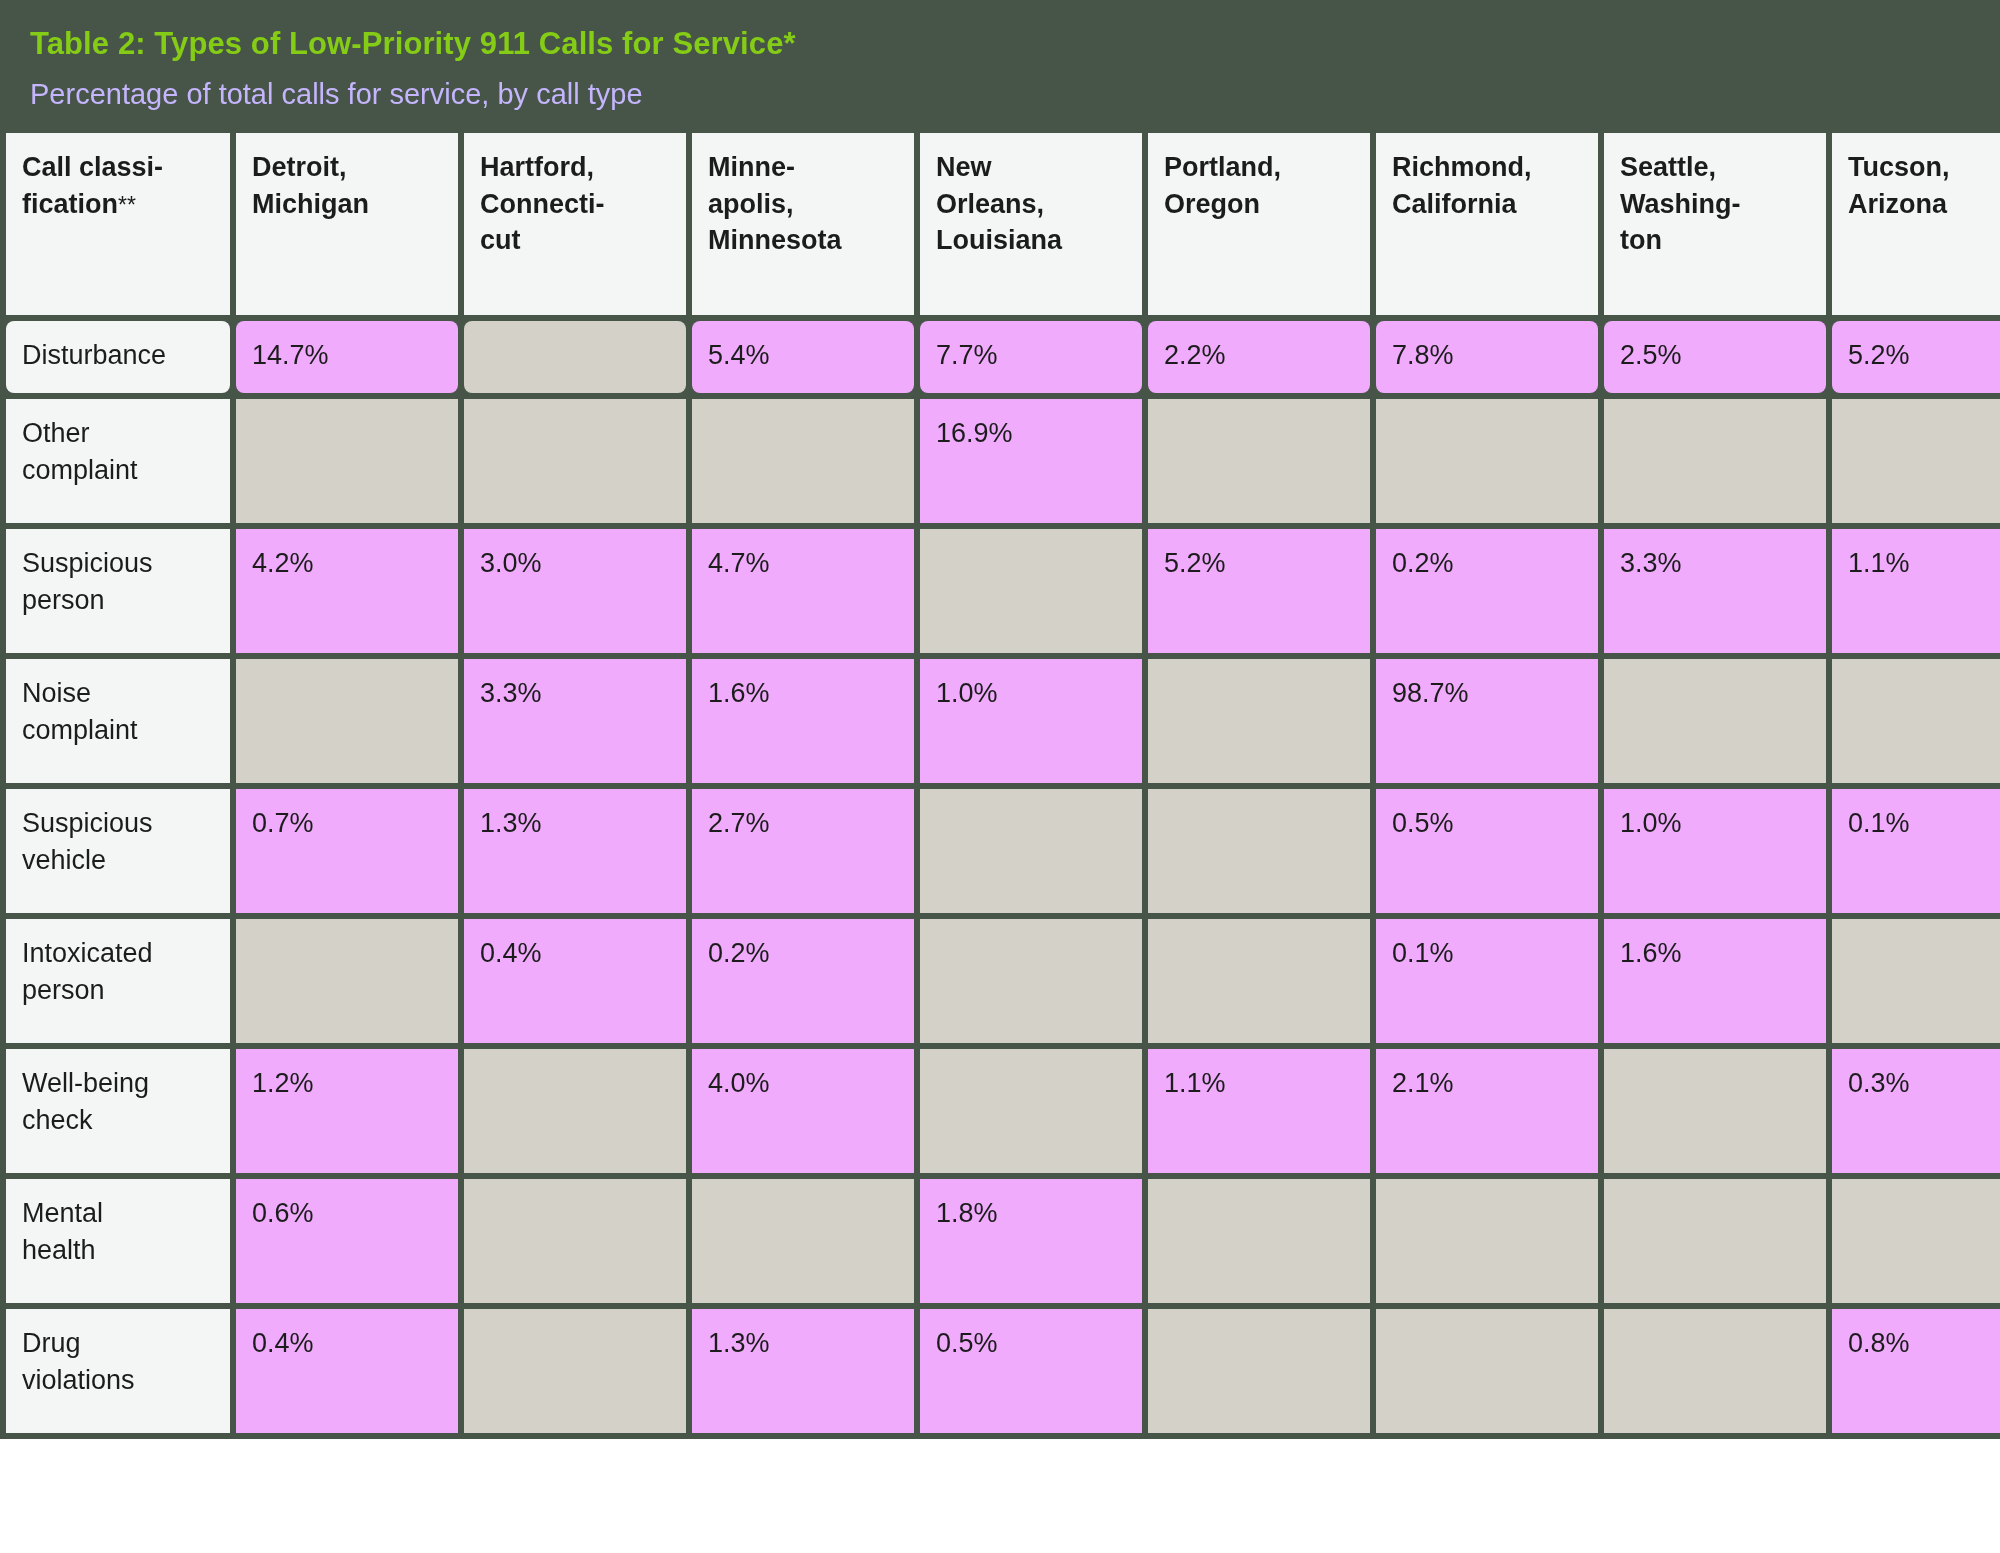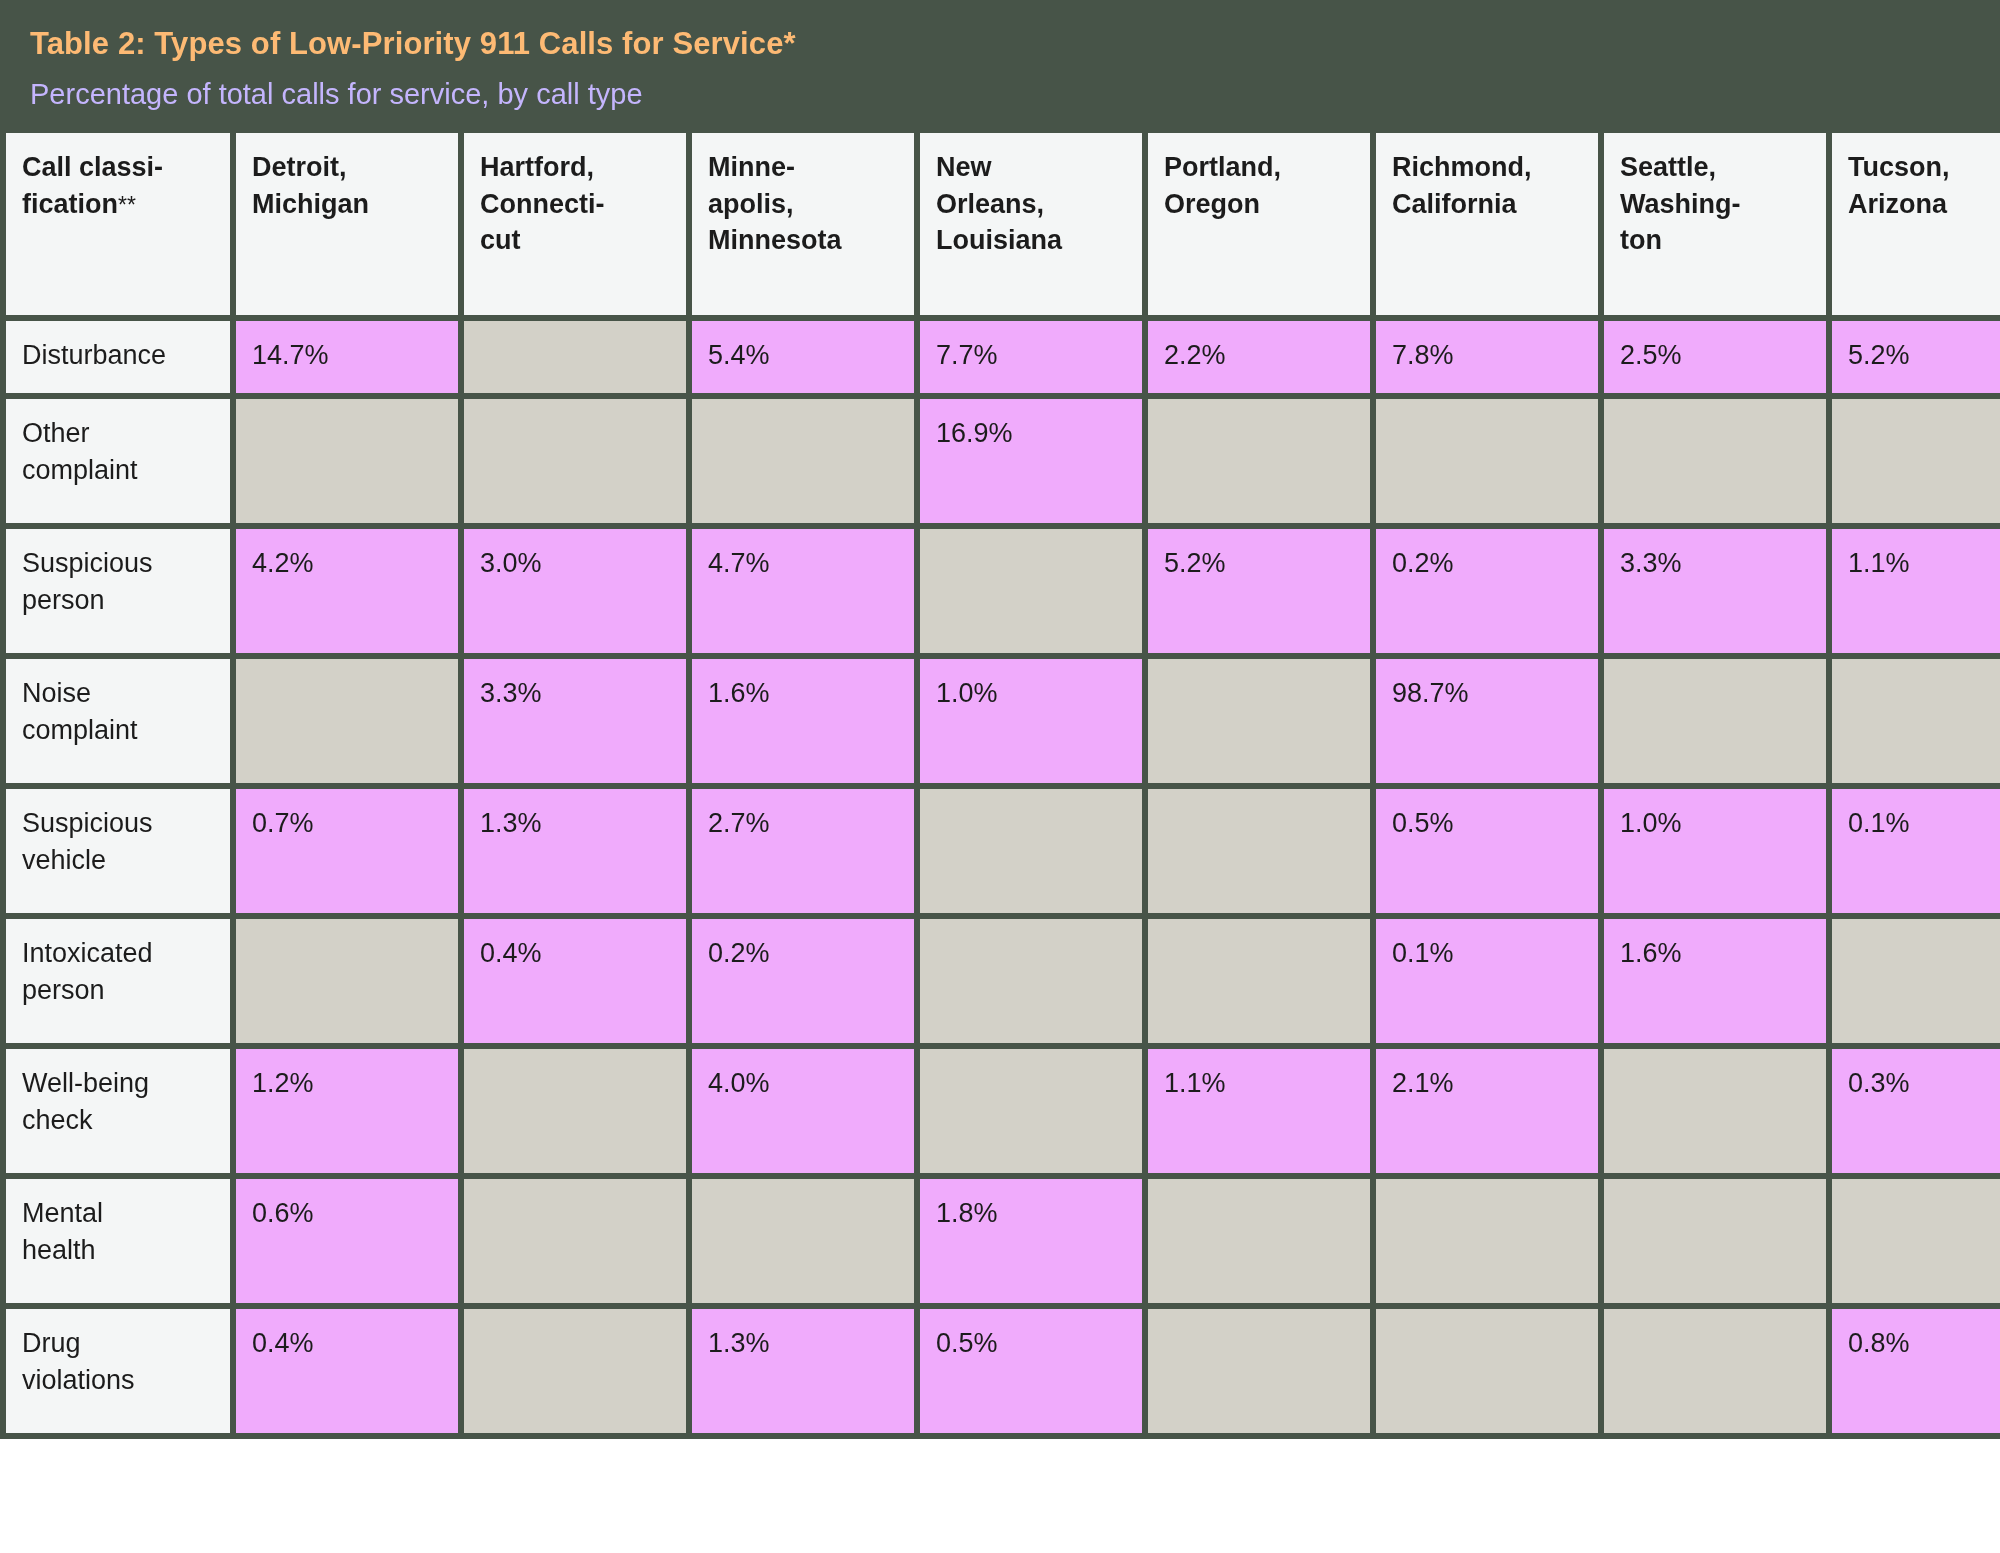--- a/index.html
+++ b/index.html
@@ -17,21 +17,21 @@
     width: 2000px;
     background: #475448;
     box-sizing: border-box;
     padding: 0;
   }
   .title-block {
     padding: 26px 30px 22px 30px;
     background: #475448;
   }
   .table-title {
-    color: #fdba74;
+    color: #84cc16;
     font-size: 31px;
     font-weight: bold;
     letter-spacing: 0.1px;
     line-height: 1.15;
   }
   .table-subtitle {
     color: #c4b5fd;
     font-size: 29px;
     font-weight: normal;
     margin-top: 16px;
@@ -71,21 +71,21 @@
   td.val {
     background: #f0abfc;
     font-weight: normal;
     margin-left: 28px;
   }
   td.empty {
     background: #d3d1c8;
   }
   col.c0 { width: 224px; }
   col.cn { width: 222px; }
-  .row-short td { height: 72px; }
+  .row-short td { height: 72px; border-radius: 8px; }
   .row-tall td { height: 124px; }
 </style>
 </head>
 <body>
 
 <div class="table-wrap">
 
   <div class="title-block">
     <div class="table-title">Table 2: Types of Low-Priority 911 Calls for Service*</div>
     <div class="table-subtitle">Percentage of total calls for service, by call type</div>

